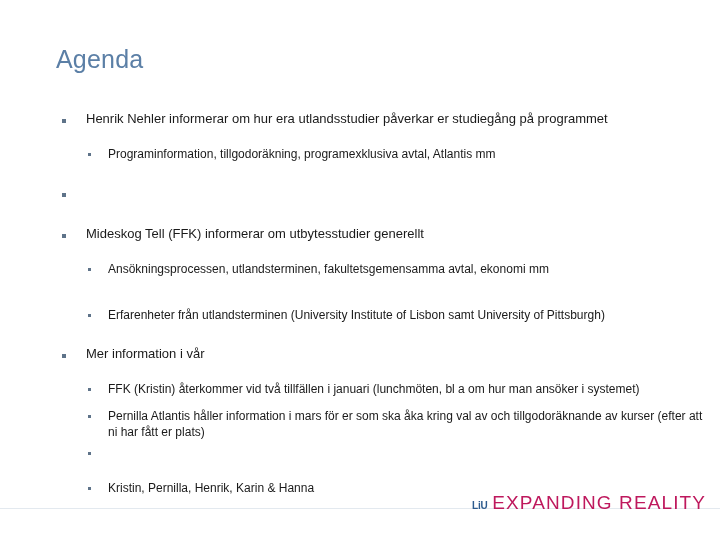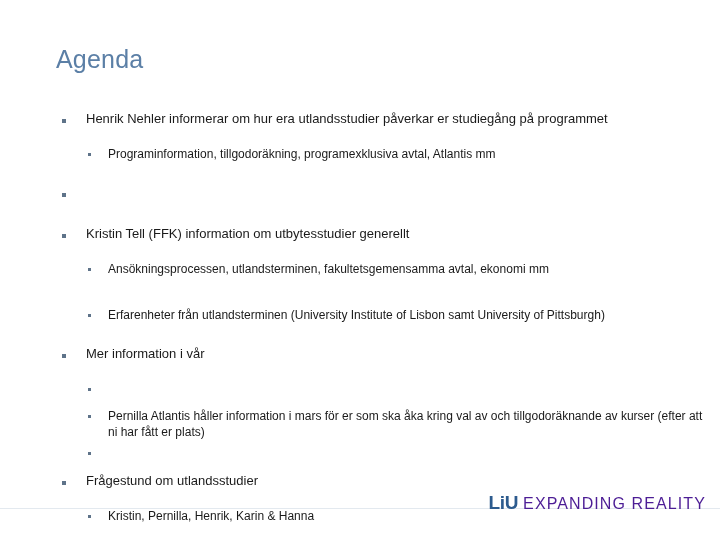--- a/index.html
+++ b/index.html
@@ -109,28 +109,28 @@
   .logo {
     position: absolute;
     right: 14px;
     top: 492px;
     display: flex;
     align-items: baseline;
     gap: 5px;
     white-space: nowrap;
   }
   .logo-mark {
-    font-size: 19px;
+    font-size: 10px;
     font-weight: bold;
     color: #2D5B8E;
     letter-spacing: -0.3px;
   }
   .logo-tag {
-    font-size: 16px;
-    color: #4c1d95;
+    font-size: 19px;
+    color: #be185d;
     letter-spacing: 1.1px;
   }
 </style>
 </head>
 <body>
 
 <div class="slide">
 
   <div class="slide-title">Agenda</div>
 
@@ -149,21 +149,21 @@
     <div class="gap-lg"></div>
 
     <div class="row lvl1">
       <span class="bullet"></span>
     </div>
 
     <div class="gap-md"></div>
 
     <div class="row lvl1">
       <span class="bullet"></span>
-      <span class="t1">Kristin Tell (FFK) information om utbytesstudier generellt</span>
+      <span class="t1">Mideskog Tell (FFK) informerar om utbytesstudier generellt</span>
     </div>
     <div class="gap-sm"></div>
     <div class="row lvl2">
       <span class="bullet"></span>
       <span class="t2">Ansökningsprocessen, utlandsterminen, fakultetsgemensamma avtal, ekonomi mm</span>
     </div>
 
     <div class="gap-lg"></div>
 
     <div class="gap-sm"></div>
@@ -174,37 +174,34 @@
 
     <div class="gap-lg"></div>
 
     <div class="row lvl1">
       <span class="bullet"></span>
       <span class="t1">Mer information i vår</span>
     </div>
     <div class="gap-sm"></div>
     <div class="row lvl2">
       <span class="bullet"></span>
+      <span class="t2">FFK (Kristin) återkommer vid två tillfällen i januari (lunchmöten, bl a om hur man ansöker i systemet)</span>
     </div>
     <div class="gap-xs"></div>
     <div class="row lvl2">
       <span class="bullet"></span>
       <span class="t2">Pernilla Atlantis håller information i mars för er som ska åka kring val av och tillgodoräknande av kurser (efter att ni har fått er plats)</span>
     </div>
     <div class="gap-xs"></div>
     <div class="row lvl2">
       <span class="bullet"></span>
     </div>
 
     <div class="gap-xs"></div>
 
-    <div class="row lvl1">
-      <span class="bullet"></span>
-      <span class="t1">Frågestund om utlandsstudier</span>
-    </div>
     <div class="gap-sm"></div>
     <div class="row lvl2">
       <span class="bullet"></span>
       <span class="t2">Kristin, Pernilla, Henrik, Karin &amp; Hanna</span>
     </div>
 
   </div>
 
   <div class="footer-rule"></div>
 

